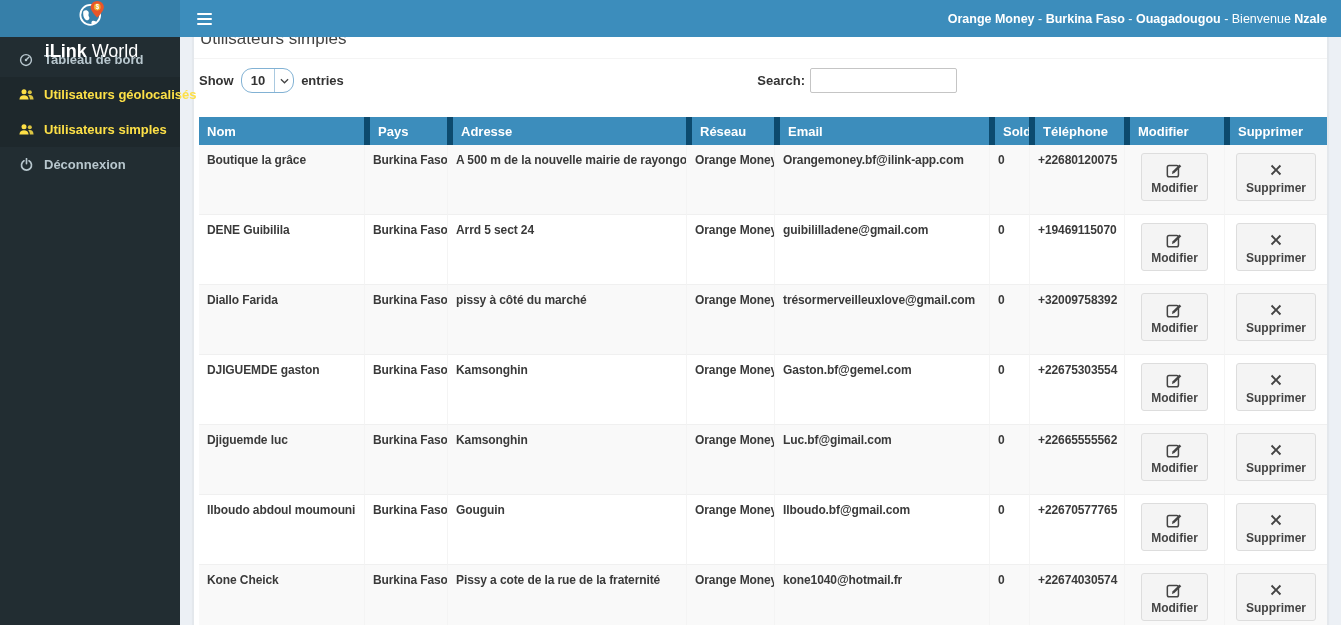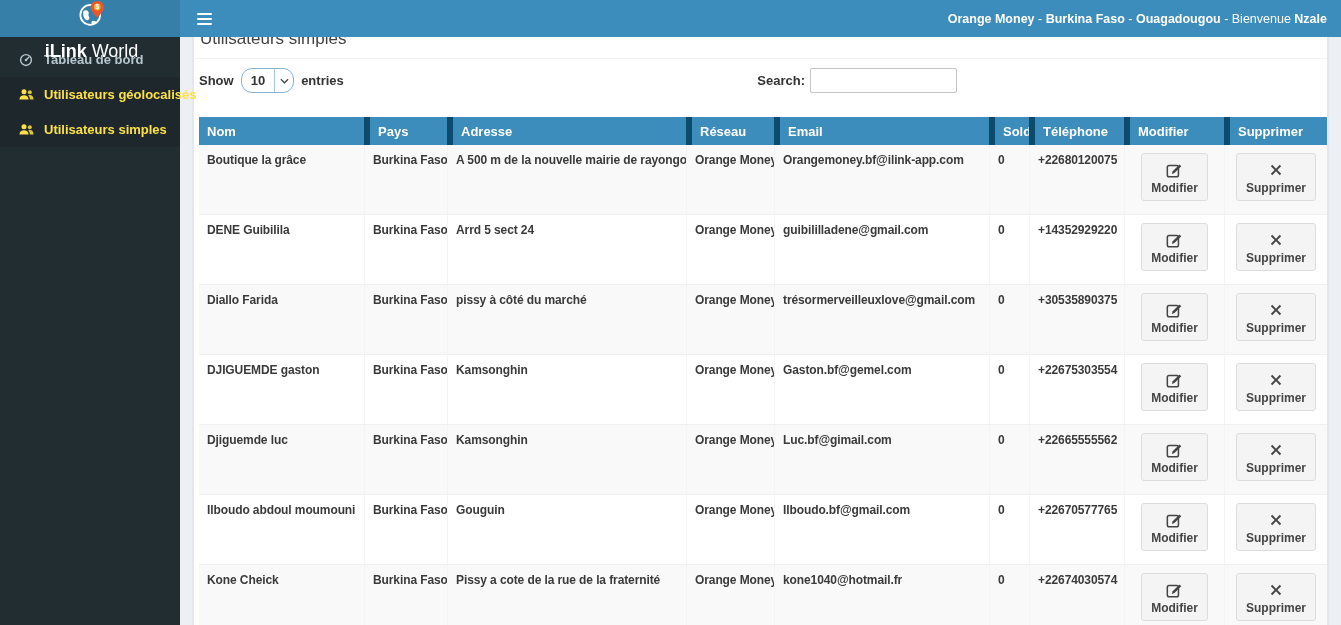--- a/index.html
+++ b/index.html
@@ -131,20 +131,29 @@
         <span class="s-icon">
           <svg viewBox="0 0 18 14" width="15" height="13">
             <circle cx="6" cy="3.8" r="3" fill="currentColor"></circle>
             <path d="M0.5 13 C0.5 9.8 3 7.9 6 7.9 C9 7.9 11.5 9.8 11.5 13 Z" fill="currentColor"></path>
             <circle cx="13" cy="4.2" r="2.4" fill="currentColor" opacity="0.85"></circle>
             <path d="M13 13 C13 10.4 12.3 9 11 8.1 C11.6 7.8 12.4 7.6 13.1 7.6 C15.4 7.6 17.5 9.2 17.5 13 Z" fill="currentColor" opacity="0.85"></path>
           </svg>
         </span>
         <span>Utilisateurs simples</span>
       </li>
+      <li>
+        <span class="s-icon">
+          <svg viewBox="0 0 14 14" width="13" height="13">
+            <path d="M4.3 3 A5.4 5.4 0 1 0 9.7 3" fill="none" stroke="currentColor" stroke-width="1.8" stroke-linecap="round"></path>
+            <line x1="7" y1="0.8" x2="7" y2="6" stroke="currentColor" stroke-width="1.8" stroke-linecap="round"></line>
+          </svg>
+        </span>
+        <span>Déconnexion</span>
+      </li>
     </ul>
 </aside>
 
 <main class="content">
   <div class="box">
     <div class="box-header">
       <h2>Utilisateurs simples</h2>
     </div>
     <div class="controls">
       <div class="length">
@@ -217,21 +226,21 @@
                   <span class="btn-label">Supprimer</span>
                 </button></td>
             </tr>
             <tr>
               <td>DENE Guibilila</td>
               <td>Burkina Faso</td>
               <td>Arrd 5 sect 24</td>
               <td>Orange Money</td>
               <td>guibililladene@gmail.com</td>
               <td>0</td>
-              <td>+14352929220</td>
+              <td>+19469115070</td>
               <td class="btn-cell"><button class="btn">
                   <span class="btn-icon">
                     <svg viewBox="0 0 18 18" width="16" height="16">
                       <rect x="1.5" y="4" width="12.5" height="12.5" rx="2" fill="none" stroke="currentColor" stroke-width="1.7"></rect>
                       <path d="M7.5 10.5 L15.2 2.8 L17.2 4.8 L9.5 12.5 L6.6 13.4 Z" fill="currentColor"></path>
                     </svg>
                   </span>
                   <span class="btn-label">Modifier</span>
                 </button></td>
               <td class="btn-cell"><button class="btn">
@@ -243,21 +252,21 @@
                   <span class="btn-label">Supprimer</span>
                 </button></td>
             </tr>
             <tr>
               <td>Diallo Farida</td>
               <td>Burkina Faso</td>
               <td>pissy à côté du marché</td>
               <td>Orange Money</td>
               <td>trésormerveilleuxlove@gmail.com</td>
               <td>0</td>
-              <td>+30535890375</td>
+              <td>+32009758392</td>
               <td class="btn-cell"><button class="btn">
                   <span class="btn-icon">
                     <svg viewBox="0 0 18 18" width="16" height="16">
                       <rect x="1.5" y="4" width="12.5" height="12.5" rx="2" fill="none" stroke="currentColor" stroke-width="1.7"></rect>
                       <path d="M7.5 10.5 L15.2 2.8 L17.2 4.8 L9.5 12.5 L6.6 13.4 Z" fill="currentColor"></path>
                     </svg>
                   </span>
                   <span class="btn-label">Modifier</span>
                 </button></td>
               <td class="btn-cell"><button class="btn">

